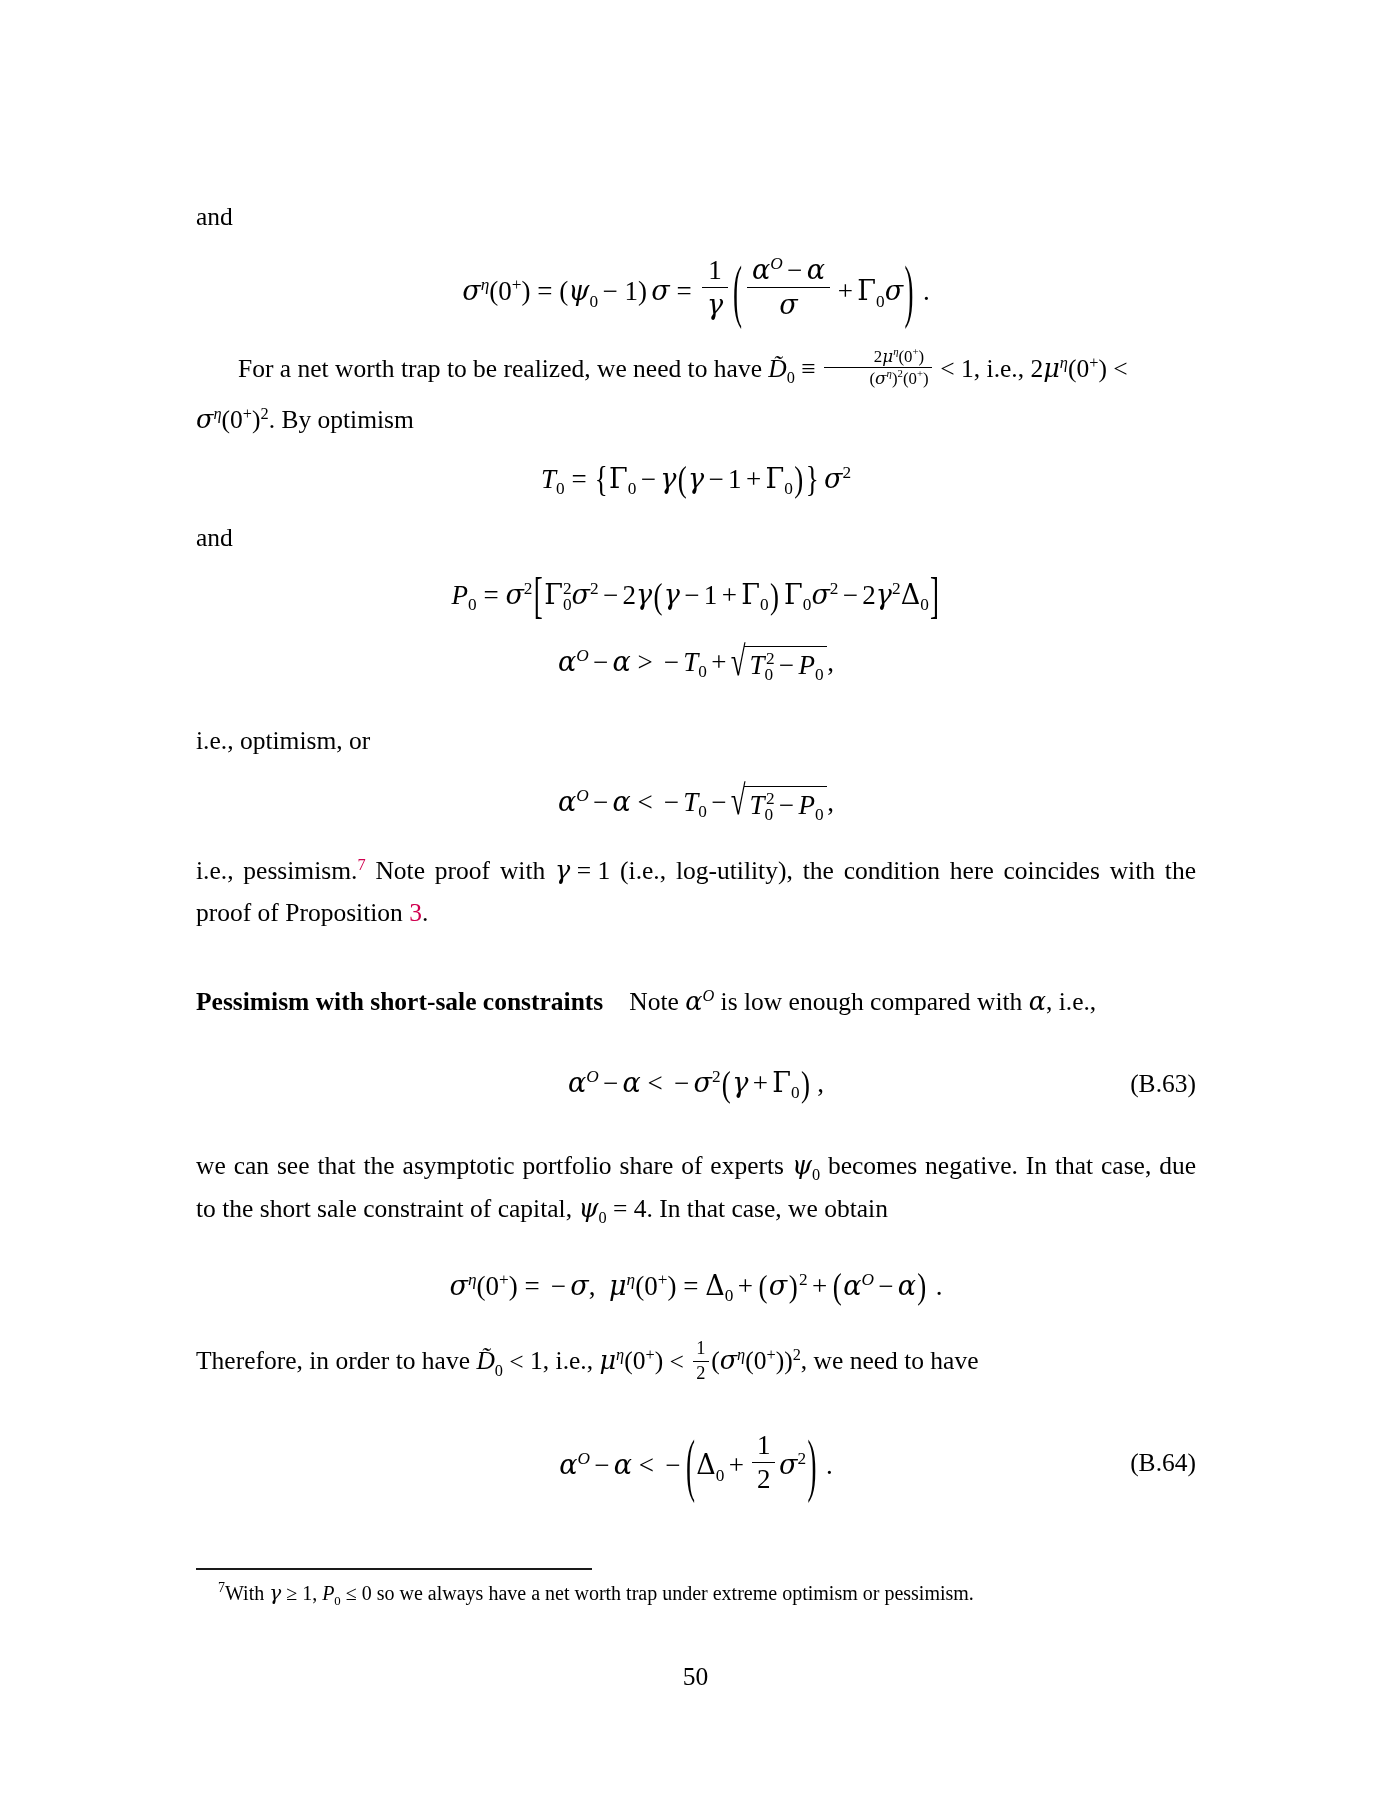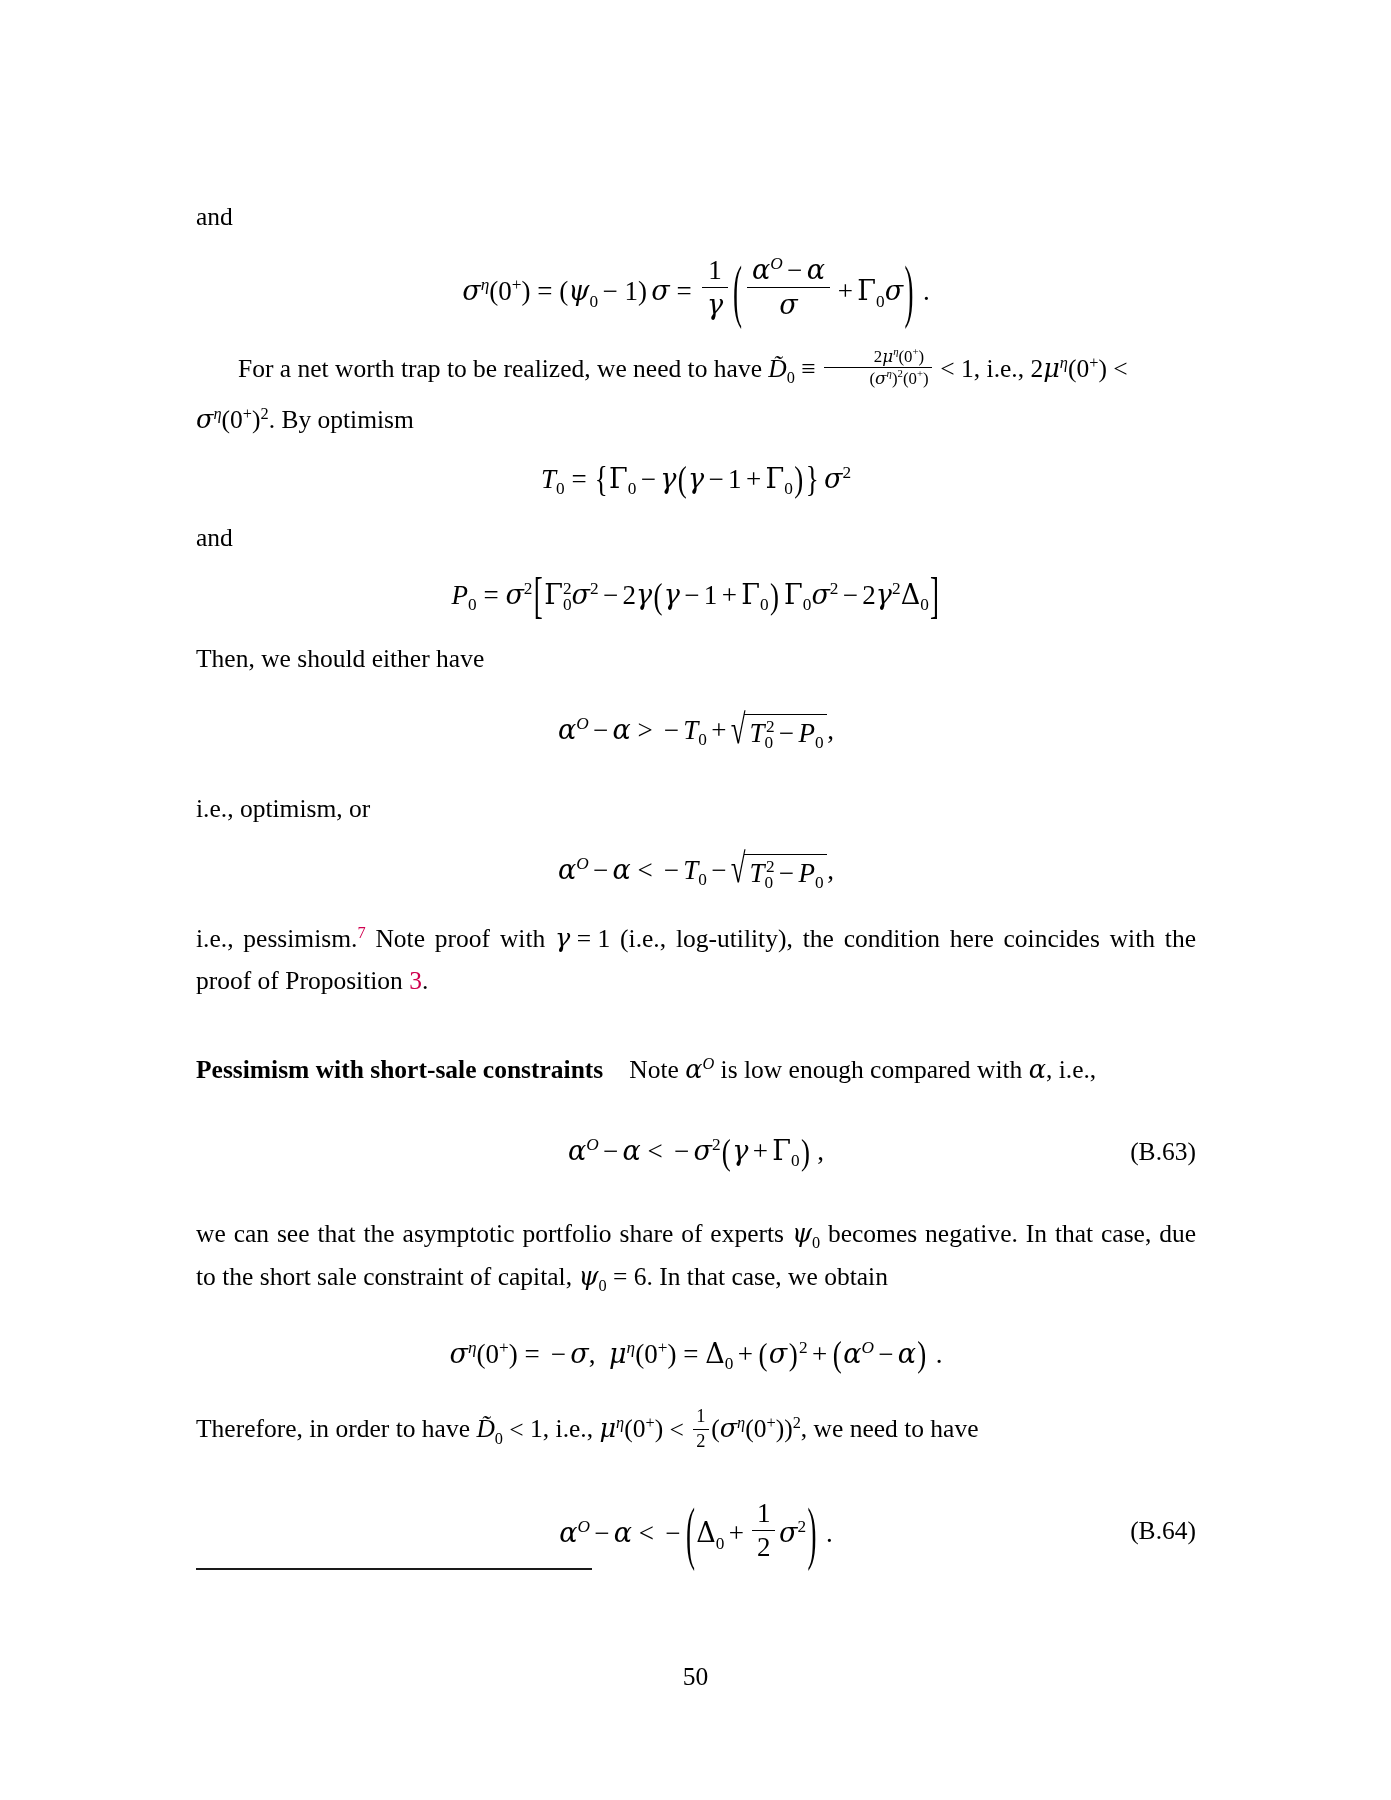--- a/index.html
+++ b/index.html
@@ -202,21 +202,20 @@
   </div>
 
   <p class="label-line" style="margin-bottom:6px;">and</p>
 
   <div class="eq" style="margin:20px 0 26px 0;">
     <span class="eq-inner m">
       <span class="mi">P</span><sub class="sm">0</sub><span class="rel">=</span><span class="gk">σ</span><sup class="sm">2</sup><span class="del h2 mu">[</span><span class="gku">Γ</span><sub class="sm">0</sub><sup class="sm" style="margin-left:-0.5em;">2</sup><span class="gk">σ</span><sup class="sm">2</sup><span class="op">−</span><span class="mu">2</span><span class="gk">γ</span><span class="del h3 mu">(</span><span class="gk">γ</span><span class="op">−</span><span class="mu">1</span><span class="op">+</span><span class="gku">Γ</span><sub class="sm">0</sub><span class="del h3 mu">)</span><span class="gku" style="padding-left:0.14em;">Γ</span><sub class="sm">0</sub><span class="gk">σ</span><sup class="sm">2</sup><span class="op">−</span><span class="mu">2</span><span class="gk">γ</span><sup class="sm">2</sup><span class="gku">Δ</span><sub class="sm">0</sub><span class="del h2 mu">]</span>
     </span>
   </div>
 
-  <p class="label-line" style="margin-bottom:10px;">Then, we should either have</p>
 
   <div class="eq" style="margin:34px 0 34px 0;">
     <span class="eq-inner m">
       <span class="gk">α</span><sup class="smi">O</sup><span class="op">−</span><span class="gk">α</span><span class="rel">&gt;</span><span class="op">−</span><span class="mi">T</span><sub class="sm">0</sub><span class="op">+</span><span class="sqrt"><span class="rad">√</span><span class="rand"><span class="mi">T</span><sub class="sm">0</sub><sup class="sm" style="margin-left:-0.42em;">2</sup><span class="op">−</span><span class="mi">P</span><sub class="sm">0</sub></span></span><span class="mu">,</span>
     </span>
   </div>
 
   <p class="label-line" style="margin-bottom:4px;">i.e., optimism, or</p>
 
   <div class="eq" style="margin:24px 0 24px 0;">
@@ -234,21 +233,21 @@
   </p>
 
   <div class="eq" style="margin:44px 0 44px 0;">
     <span class="eq-inner m">
       <span class="gk">α</span><sup class="smi">O</sup><span class="op">−</span><span class="gk">α</span><span class="rel">&lt;</span><span class="op">−</span><span class="gk">σ</span><sup class="sm">2</sup><span class="del h3 mu">(</span><span class="gk">γ</span><span class="op">+</span><span class="gku">Γ</span><sub class="sm">0</sub><span class="del h3 mu">)</span><span class="mu" style="padding-left:0.22em;">,</span>
     </span>
     <span class="eqno">(B.63)</span>
   </div>
 
   <p class="para" style="margin-bottom:0;">
-    <span>we can see that the asymptotic portfolio share of experts </span><span class="m gk">ψ</span><sub class="sm">0</sub><span> becomes negative. In that case, due to the short sale constraint of capital, </span><span class="m gk">ψ</span><sub class="sm">0</sub><span class="rel">=</span><span>6. In that case, we obtain</span>
+    <span>we can see that the asymptotic portfolio share of experts </span><span class="m gk">ψ</span><sub class="sm">0</sub><span> becomes negative. In that case, due to the short sale constraint of capital, </span><span class="m gk">ψ</span><sub class="sm">0</sub><span class="rel">=</span><span>4. In that case, we obtain</span>
   </p>
 
   <div class="eq" style="margin:40px 0 36px 0;">
     <span class="eq-inner m">
       <span class="gk">σ</span><sup class="smi">η</sup><span class="mu">(0</span><sup class="sm">+</sup><span class="mu">)</span><span class="rel">=</span><span class="op">−</span><span class="gk">σ</span><span class="mu" style="padding-right:0.5em;">,</span><span class="gk">μ</span><sup class="smi">η</sup><span class="mu">(0</span><sup class="sm">+</sup><span class="mu">)</span><span class="rel">=</span><span class="gku">Δ</span><sub class="sm">0</sub><span class="op">+</span><span class="del h4 mu">(</span><span class="gk">σ</span><span class="del h4 mu">)</span><sup class="sm">2</sup><span class="op">+</span><span class="del h3 mu">(</span><span class="gk">α</span><sup class="smi">O</sup><span class="op">−</span><span class="gk">α</span><span class="del h3 mu">)</span><span class="mu" style="padding-left:0.3em;">.</span>
     </span>
   </div>
 
   <p class="para nojust" style="margin-bottom:0;">
     <span>Therefore, in order to have </span><span class="m mi">D̃</span><sub class="sm">0</sub><span class="rel">&lt;</span><span>1, i.e., </span><span class="m gk">μ</span><sup class="smi">η</sup><span class="m mu">(0</span><sup class="sm">+</sup><span class="m mu">)</span><span class="rel">&lt;</span><span class="frac small m"><span class="num mu">1</span><span class="den mu">2</span></span><span class="m mu">(</span><span class="m gk">σ</span><sup class="smi">η</sup><span class="m mu">(0</span><sup class="sm">+</sup><span class="m mu">))</span><sup class="sm">2</sup><span>, we need to have</span>
@@ -258,16 +257,19 @@
     <span class="eq-inner m">
       <span class="gk">α</span><sup class="smi">O</sup><span class="op">−</span><span class="gk">α</span><span class="rel">&lt;</span><span class="op">−</span><span class="del mu">(</span><span class="gku">Δ</span><sub class="sm">0</sub><span class="op">+</span><span class="frac"><span class="num mu">1</span><span class="den mu">2</span></span><span class="gk">σ</span><sup class="sm">2</sup><span class="del mu">)</span><span class="mu" style="padding-left:0.3em;">.</span>
     </span>
     <span class="eqno">(B.64)</span>
   </div>
 
  </div>
 
  <div class="fn-rule"></div>
 
+ <div class="footnote">
+   <span style="display:inline-block;width:22px;"></span><span class="fnmark">7</span><span>With </span><span class="m gk">γ</span><span class="rel">≥</span><span>1, </span><span class="m mi">P</span><sub class="sm">0</sub><span class="rel">≤</span><span>0 so we always have a net worth trap under extreme optimism or pessimism.</span>
+ </div>
 
  <div class="pageno">50</div>
 
 </div>
 
 </body></html>

